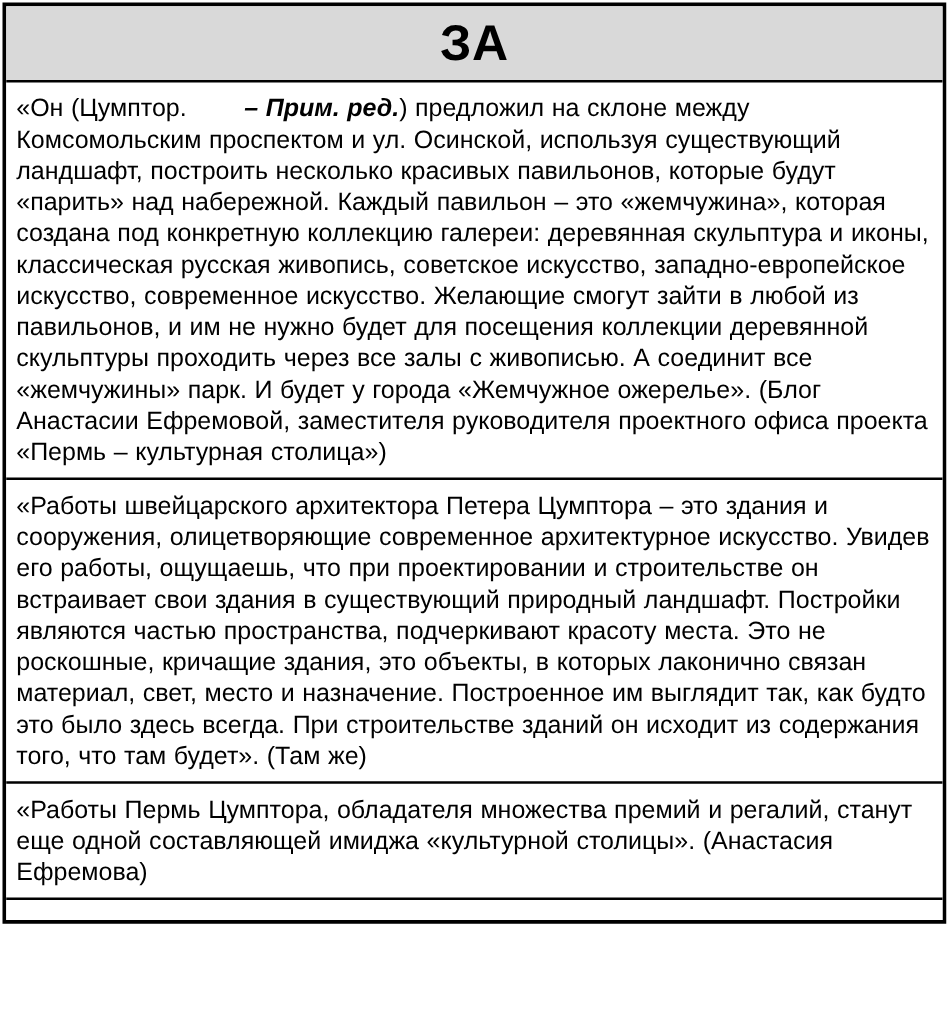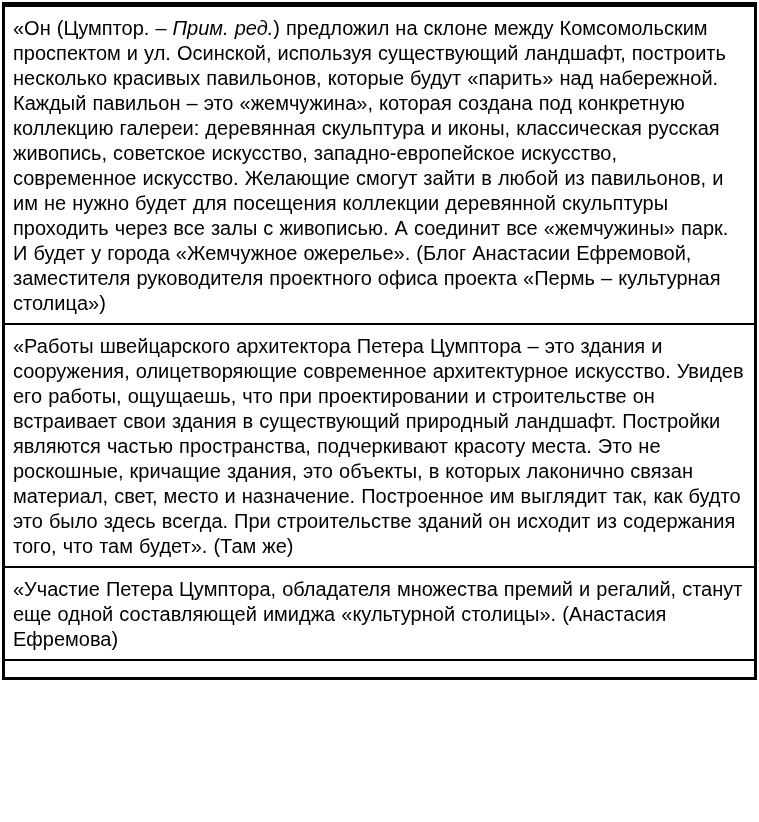--- a/index.html
+++ b/index.html
@@ -48,42 +48,46 @@
   .quote-text {
     margin: 0;
     font-size: 20px;
     line-height: 25px;
     text-align: left;
     hyphens: auto;
     -webkit-hyphens: auto;
     word-spacing: 0.5px;
   }
   .editor-note {
-    font-weight: normal;
+    font-weight: bold;
     font-style: italic;
+    margin-left: 40px;
   }
 </style>
 </head>
 <body>
 
 <div class="page">
   <div class="quote-table">
 
+    <div class="header-row">
+      <span class="header-title">ЗА</span>
+    </div>
 
     <div class="quote-row">
       <p class="quote-text"><span>«Он (Цумптор. </span><span class="editor-note">– Прим. ред.</span><span>) предложил на склоне между Комсомольским проспектом и ул. Осинской, используя существующий ландшафт, построить несколько красивых павильонов, которые будут «парить» над набережной. Каждый павильон – это «жемчужина», которая создана под конкретную коллекцию галереи: деревянная скульптура и иконы, классическая русская живопись, советское искусство, западно-европейское искусство, современное искусство. Желающие смогут зайти в любой из павильонов, и им не нужно будет для посещения коллекции деревянной скульптуры проходить через все залы с живописью. А соединит все «жемчужины» парк. И будет у города «Жемчужное ожерелье». (Блог Анастасии Ефремовой, заместителя руководителя проектного офиса проекта «Пермь – культурная столица»)</span></p>
     </div>
 
     <div class="quote-row">
       <p class="quote-text">«Работы швейцарского архитектора Петера Цумптора – это здания и сооружения, олицетворяющие современное архитектурное искусство. Увидев его работы, ощущаешь, что при проектировании и строительстве он встраивает свои здания в существующий природный ландшафт. Постройки являются частью пространства, подчеркивают красоту места. Это не роскошные, кричащие здания, это объекты, в которых лаконично связан материал, свет, место и назначение. Построенное им выглядит так, как будто это было здесь всегда. При строительстве зданий он исходит из содержания того, что там будет». (Там же)</p>
     </div>
 
 
     <div class="quote-row">
-      <p class="quote-text">«Участие Петера Цумптора, обладателя множества премий и регалий, станут еще одной составляющей имиджа «культурной столицы». (Анастасия Ефремова)</p>
+      <p class="quote-text">«Работы Пермь Цумптора, обладателя множества премий и регалий, станут еще одной составляющей имиджа «культурной столицы». (Анастасия Ефремова)</p>
     </div>
 
     <div class="quote-row">
       
     </div>
 
   </div>
 </div>
 
 </body></html>

